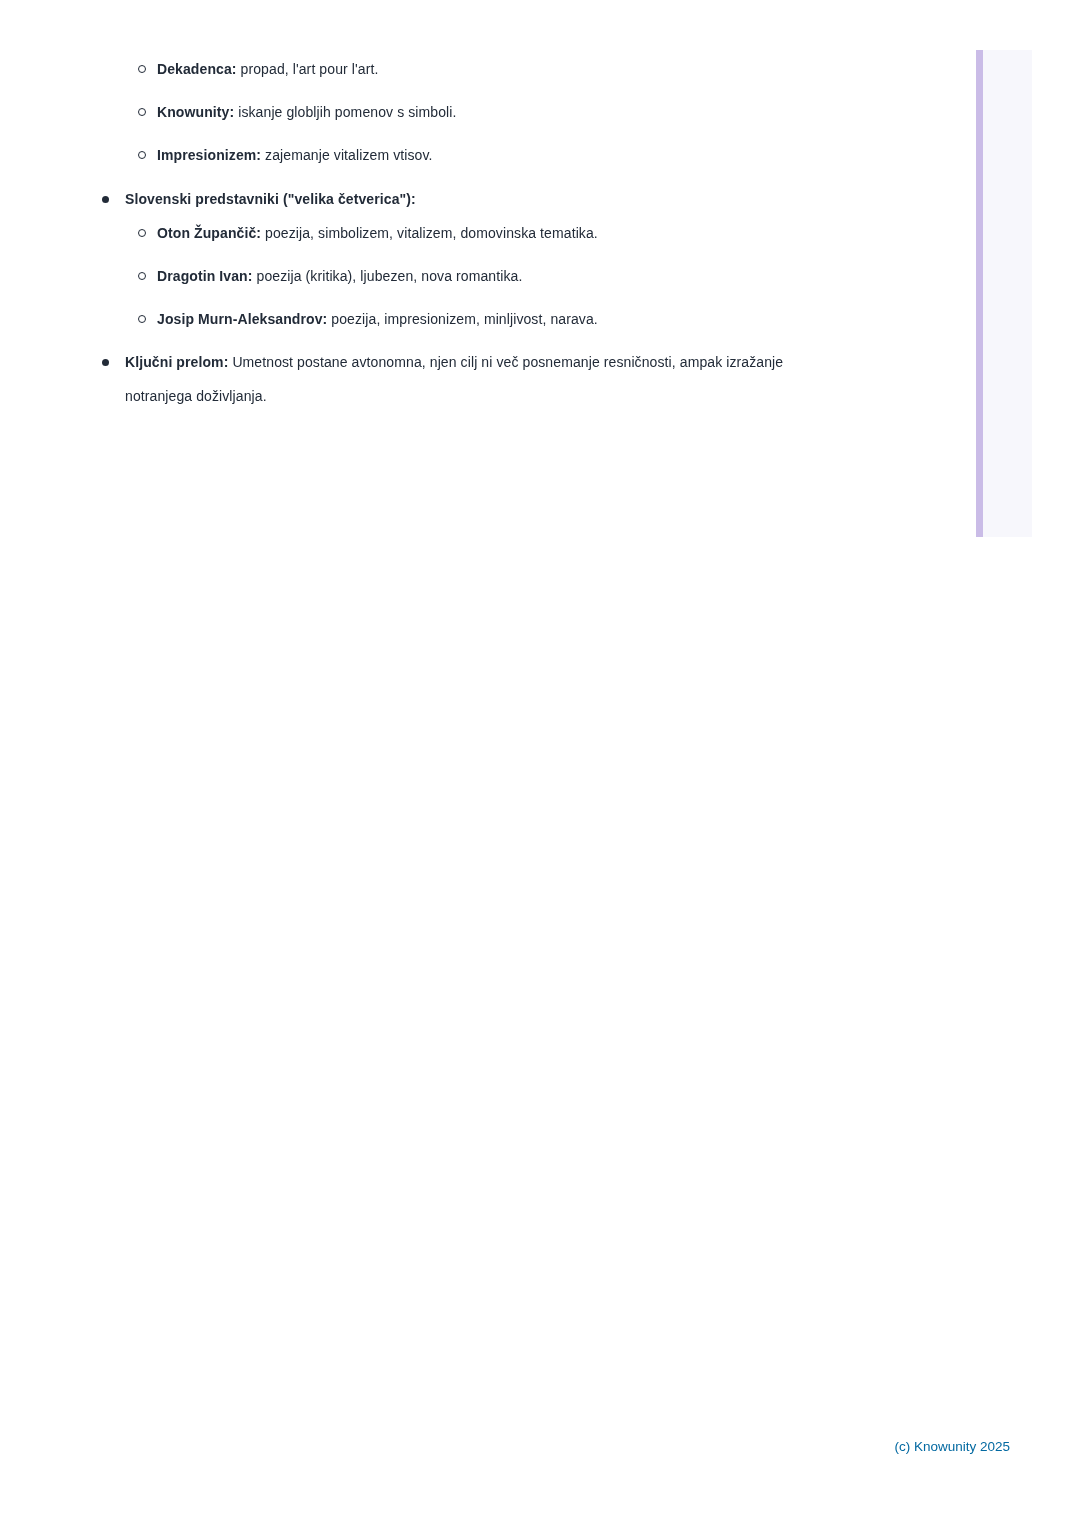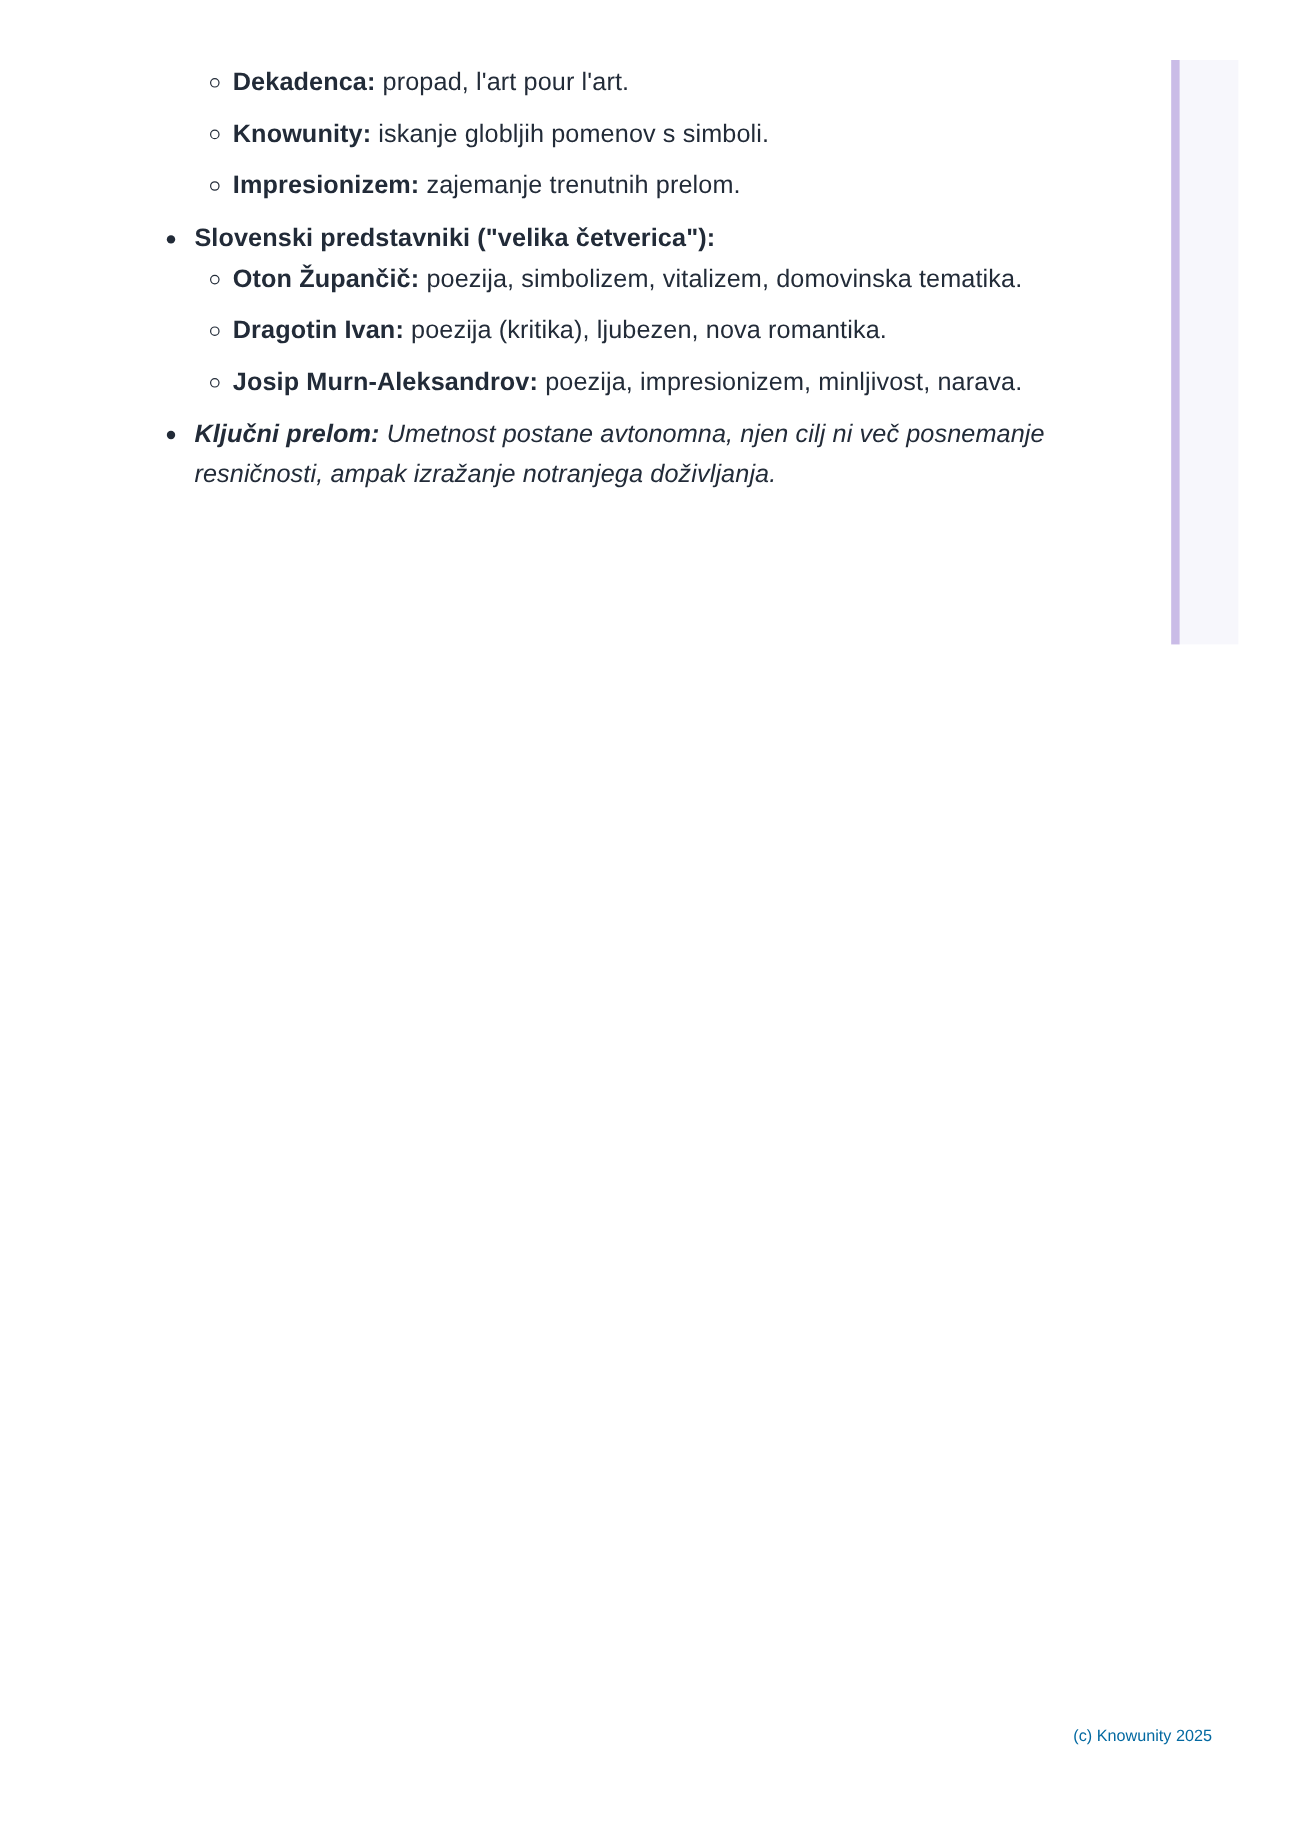--- a/index.html
+++ b/index.html
@@ -16,24 +16,23 @@
     overflow: hidden;
   }
   .content {
     position: absolute;
     top: 52px;
     left: 0;
     width: 960px;
   }
   .row {
     position: relative;
-    font-size: 21px;
+    font-size: 14px;
     line-height: 34px;
     letter-spacing: 0.1px;
-    margin-left: 37px;
   }
   .sub-row {
     padding-left: 157px;
     margin-bottom: 9px;
   }
   .top-row {
     padding-left: 125px;
   }
   .bullet-open {
     position: absolute;
@@ -59,21 +58,20 @@
     font-weight: 700;
   }
   .group-heading {
     margin-top: 10px;
     font-weight: 700;
   }
   .key-row {
     margin-top: 9px;
     width: 835px;
     box-sizing: border-box;
-    font-style: italic;
   }
   .side-panel {
     position: absolute;
     left: 976px;
     top: 50px;
     width: 56px;
     height: 487px;
     box-sizing: border-box;
     background: #f7f7fc;
     border-left: 7px solid #cabce7;
@@ -96,21 +94,21 @@
     <div class="row sub-row">
       <span class="bullet-open"></span>
       <span class="term">Dekadenca:</span><span> propad, l'art pour l'art.</span>
     </div>
     <div class="row sub-row">
       <span class="bullet-open"></span>
       <span class="term">Knowunity:</span><span> iskanje globljih pomenov s simboli.</span>
     </div>
     <div class="row sub-row">
       <span class="bullet-open"></span>
-      <span class="term">Impresionizem:</span><span> zajemanje trenutnih prelom.</span>
+      <span class="term">Impresionizem:</span><span> zajemanje vitalizem vtisov.</span>
     </div>
 
     <div class="row top-row group-heading">
       <span class="bullet-filled"></span>
       <span>Slovenski predstavniki ("velika četverica"):</span>
     </div>
 
     <div class="row sub-row">
       <span class="bullet-open"></span>
       <span class="term">Oton Župančič:</span><span> poezija, simbolizem, vitalizem, domovinska tematika.</span>

